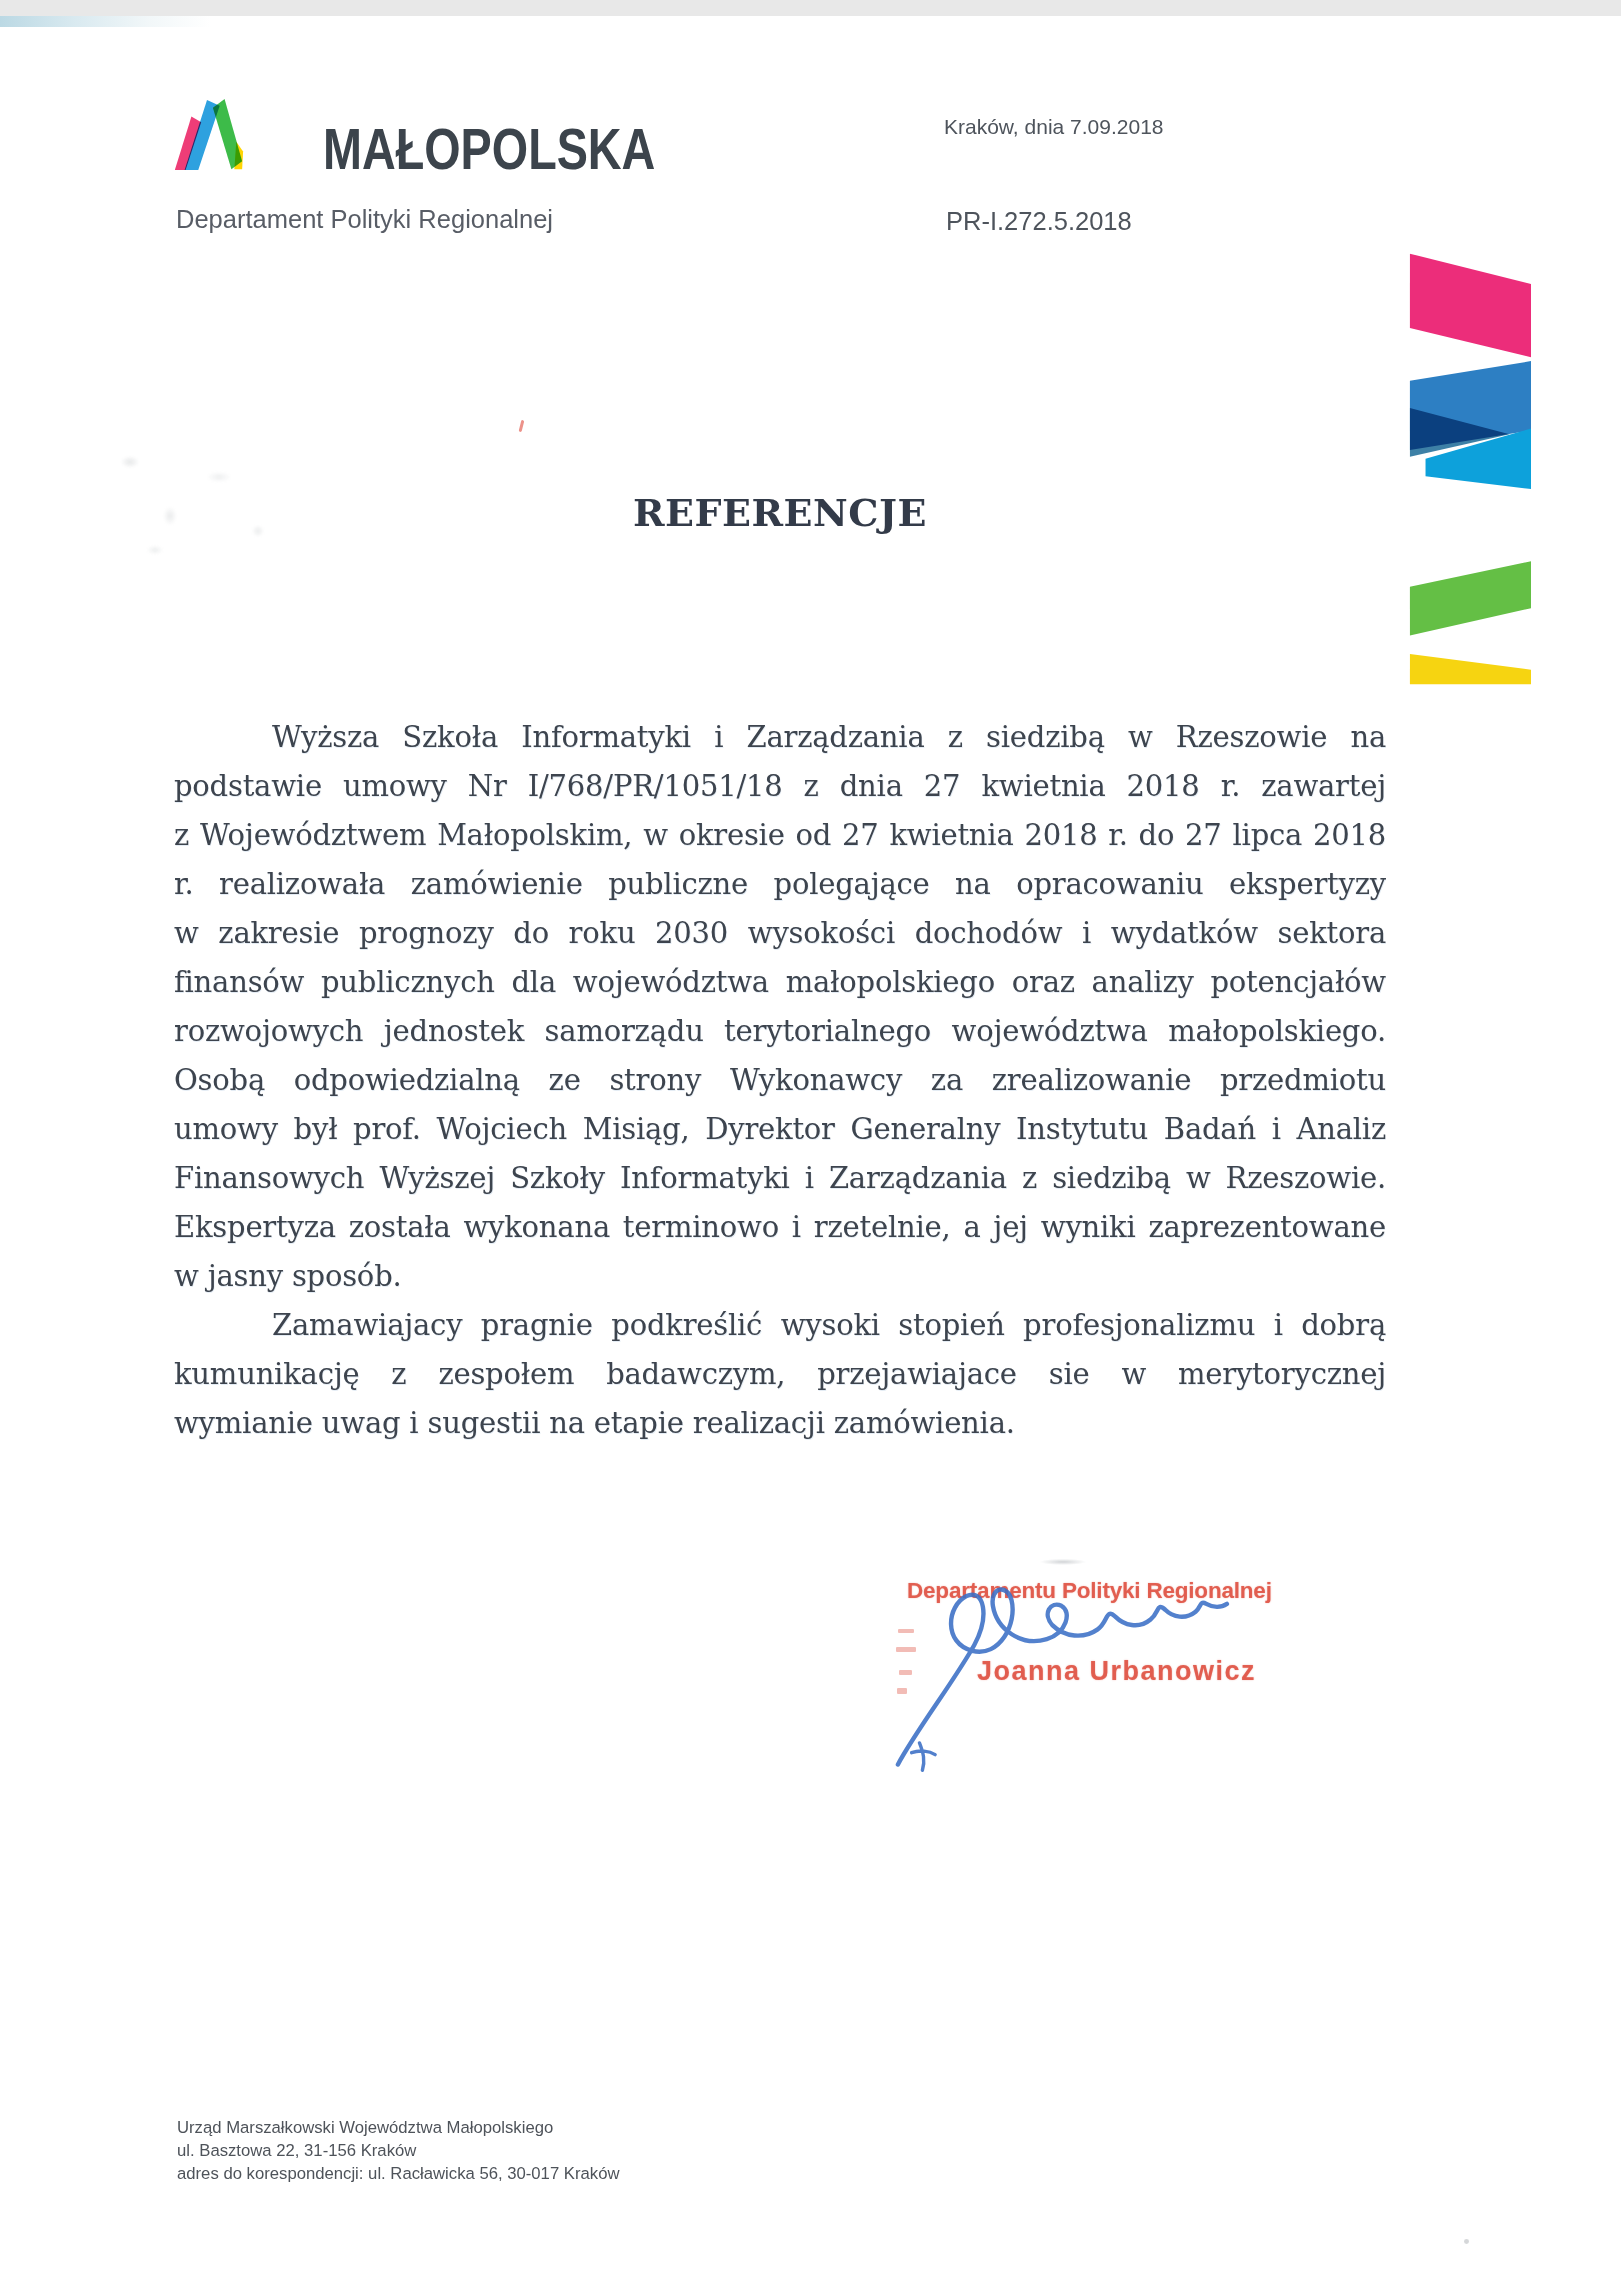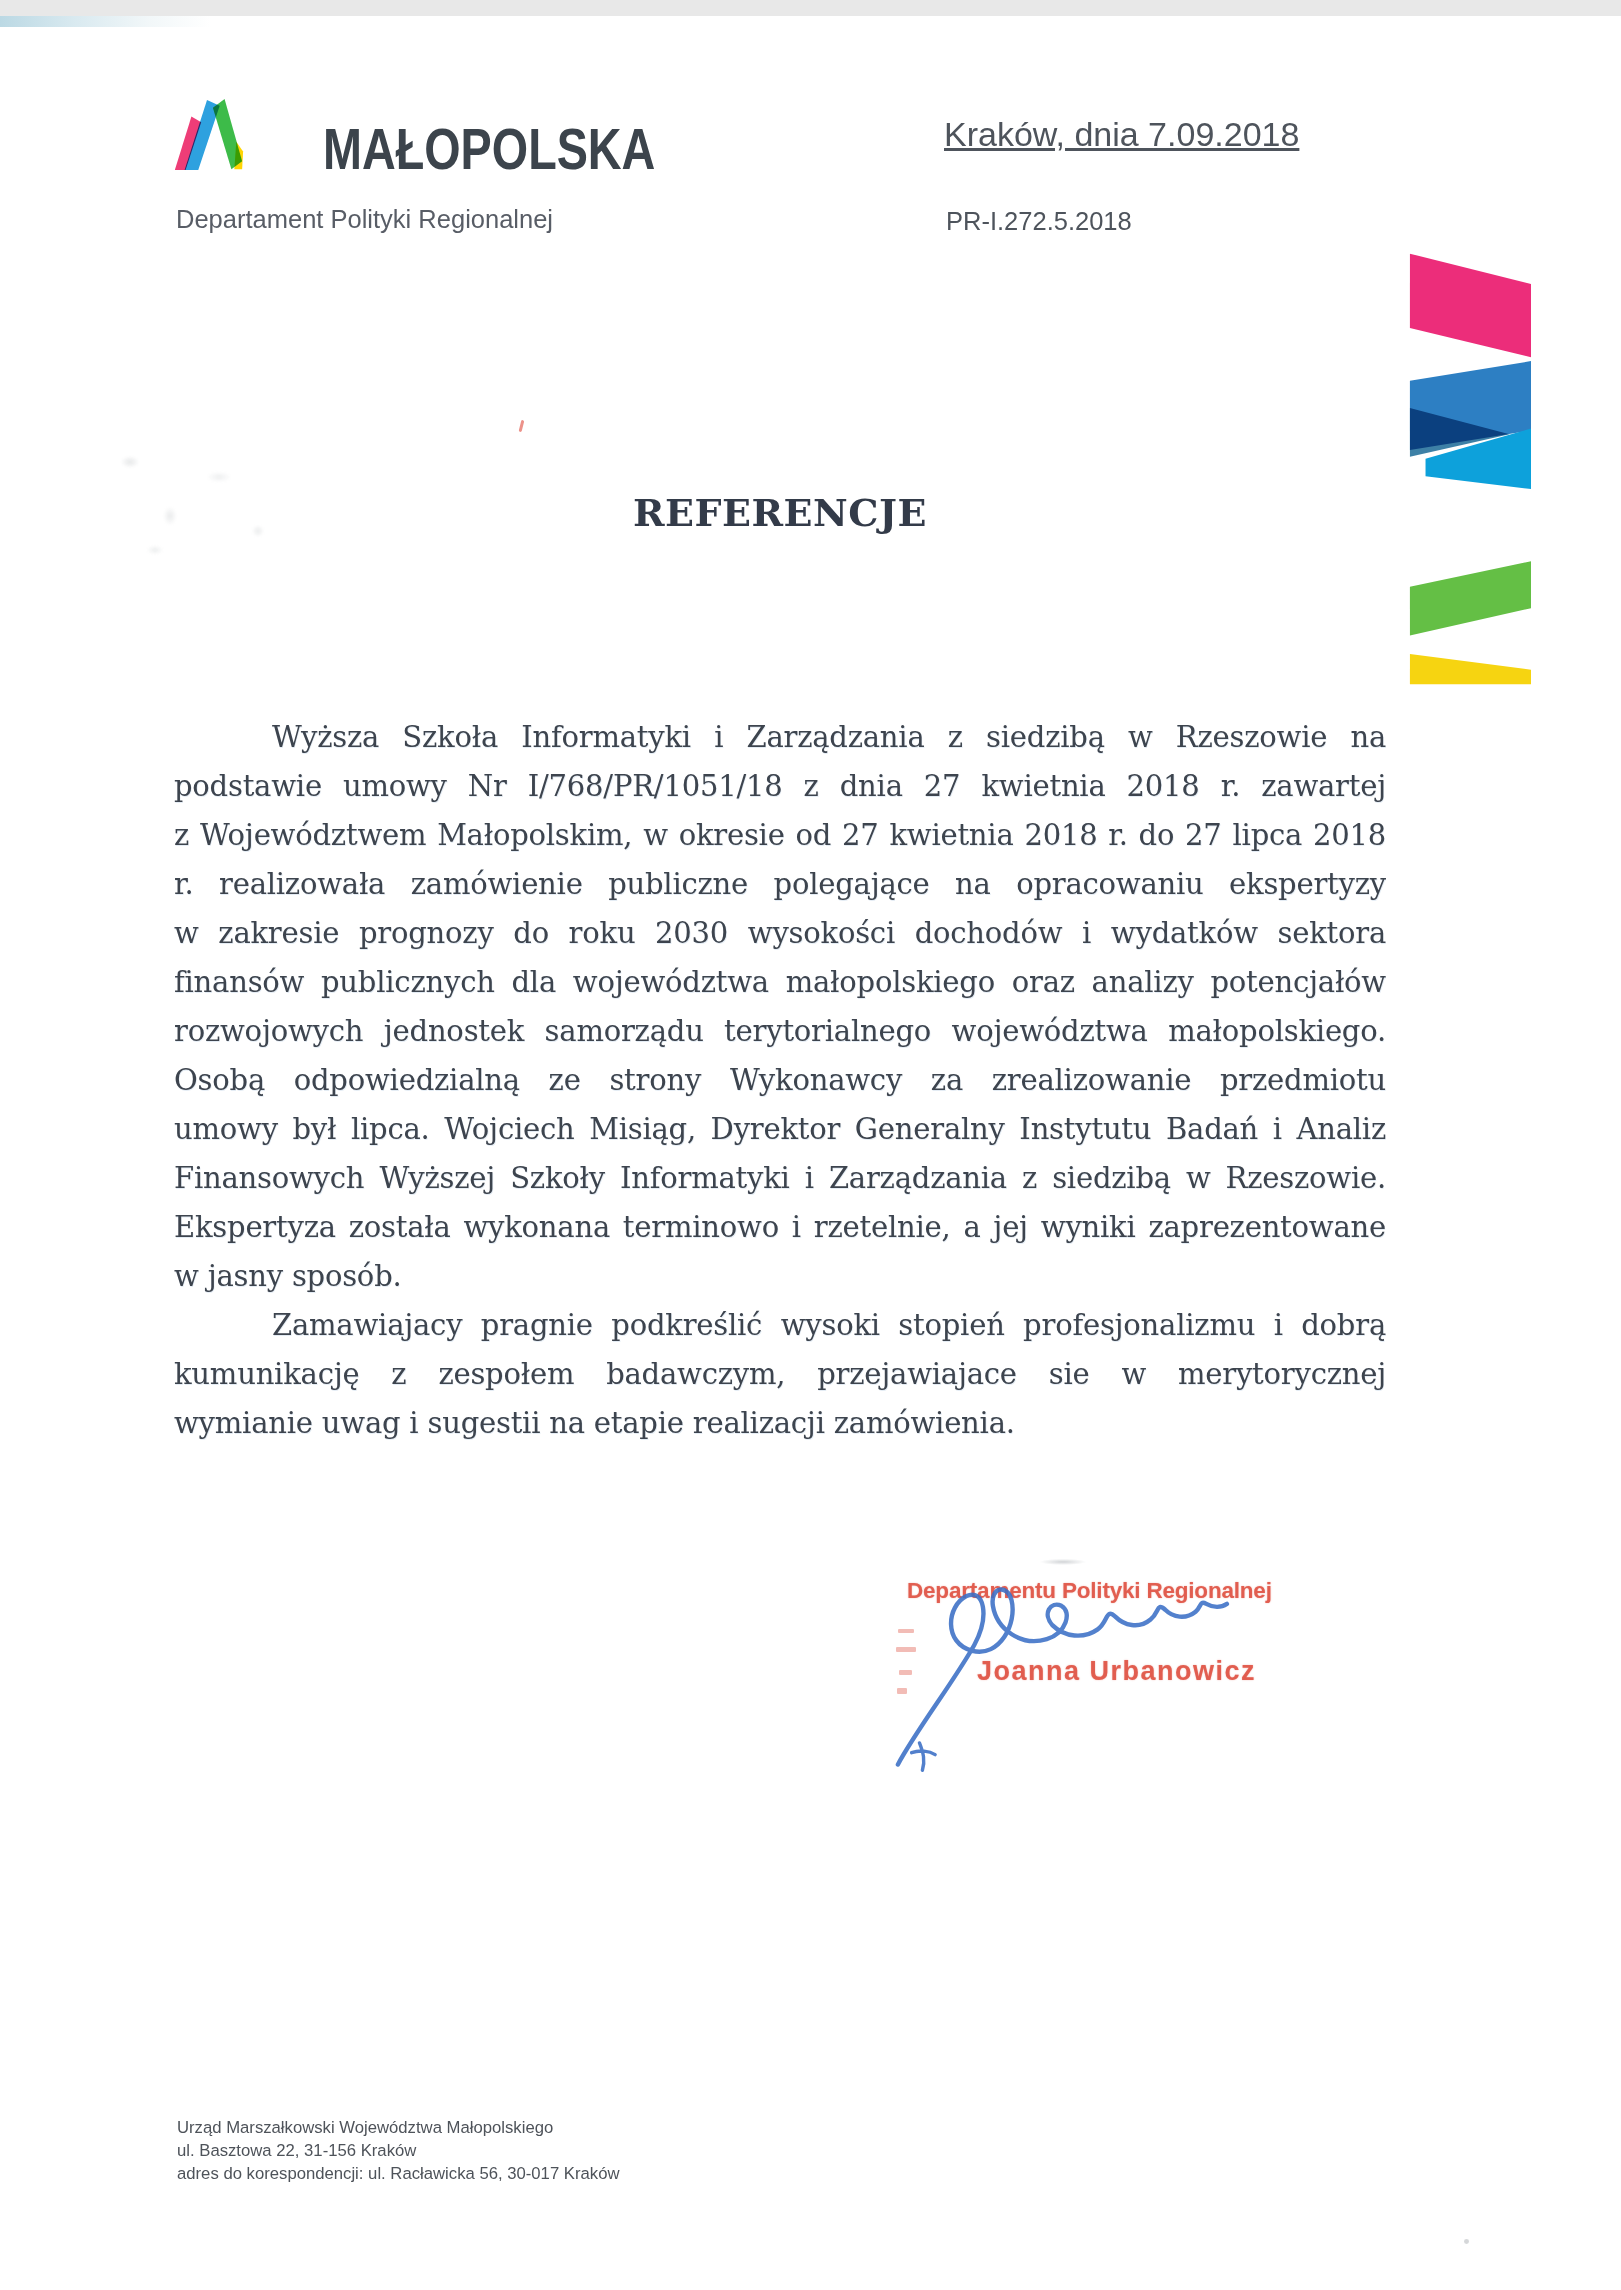--- a/index.html
+++ b/index.html
@@ -11,21 +11,21 @@
   
   #top-strip{position:absolute;left:0;top:0;width:211px;height:10.8px;
     background:linear-gradient(to right,#aacfdd 0%,#cfe4ec 35%,#eef5f7 70%,rgba(255,255,255,0) 100%);
     opacity:.8;}
   
   #logo-icon{position:absolute;left:169px;top:80px;}
   #brand{position:absolute;left:323px;top:100px;font-size:57px;font-weight:700;
     color:#3c444c;letter-spacing:0px;transform:scaleX(.82);transform-origin:left top;
     white-space:nowrap;}
   #dept{position:absolute;left:176px;top:189px;font-size:25.5px;color:#585d66;white-space:nowrap;}
-  #date{position:absolute;left:944px;top:99px;font-size:34px;color:#4e545c;white-space:nowrap;text-decoration:underline;}
+  #date{position:absolute;left:944px;top:99px;font-size:21px;color:#4e545c;white-space:nowrap;}
   #case{position:absolute;left:946px;top:191px;font-size:25.5px;color:#4e545c;white-space:nowrap;text-align:center;}
   
   #chevrons{position:absolute;left:1406px;top:233px;}
   
   #title{position:absolute;left:174px;top:474px;width:1212px;text-align:center;
     font-family:"DejaVu Serif","Liberation Serif",serif;font-weight:700;font-size:38px;
     letter-spacing:0.5px;color:#333b49;}
   
   #smudge{position:absolute;left:101px;top:407px;width:206px;height:147px;opacity:.35;
     background:
@@ -98,21 +98,21 @@
 
   <div id="body">
     <div class="ln j ind">Wyższa Szkoła Informatyki i Zarządzania z siedzibą w Rzeszowie na</div>
     <div class="ln j">podstawie umowy Nr I/768/PR/1051/18 z dnia 27 kwietnia 2018 r. zawartej</div>
     <div class="ln j">z Województwem Małopolskim, w okresie od 27 kwietnia 2018 r. do 27 lipca 2018</div>
     <div class="ln j">r. realizowała zamówienie publiczne polegające na opracowaniu ekspertyzy</div>
     <div class="ln j">w zakresie prognozy do roku 2030 wysokości dochodów i wydatków sektora</div>
     <div class="ln j">finansów publicznych dla województwa małopolskiego oraz analizy potencjałów</div>
     <div class="ln j">rozwojowych jednostek samorządu terytorialnego województwa małopolskiego.</div>
     <div class="ln j">Osobą odpowiedzialną ze strony Wykonawcy za zrealizowanie przedmiotu</div>
-    <div class="ln j">umowy był lipca. Wojciech Misiąg, Dyrektor Generalny Instytutu Badań i Analiz</div>
+    <div class="ln j">umowy był prof. Wojciech Misiąg, Dyrektor Generalny Instytutu Badań i Analiz</div>
     <div class="ln j">Finansowych Wyższej Szkoły Informatyki i Zarządzania z siedzibą w Rzeszowie.</div>
     <div class="ln j">Ekspertyza została wykonana terminowo i rzetelnie, a jej wyniki zaprezentowane</div>
     <div class="ln">w jasny sposób.</div>
     <div class="ln j ind">Zamawiajacy pragnie podkreślić wysoki stopień profesjonalizmu i dobrą</div>
     <div class="ln j">kumunikację z zespołem badawczym, przejawiajace sie w merytorycznej</div>
     <div class="ln">wymianie uwag i sugestii na etapie realizacji zamówienia.</div>
   </div>
 
   <div id="gray-mark"></div>
   <div id="stamp1" class="stamp">Departamentu Polityki Regionalnej</div>

